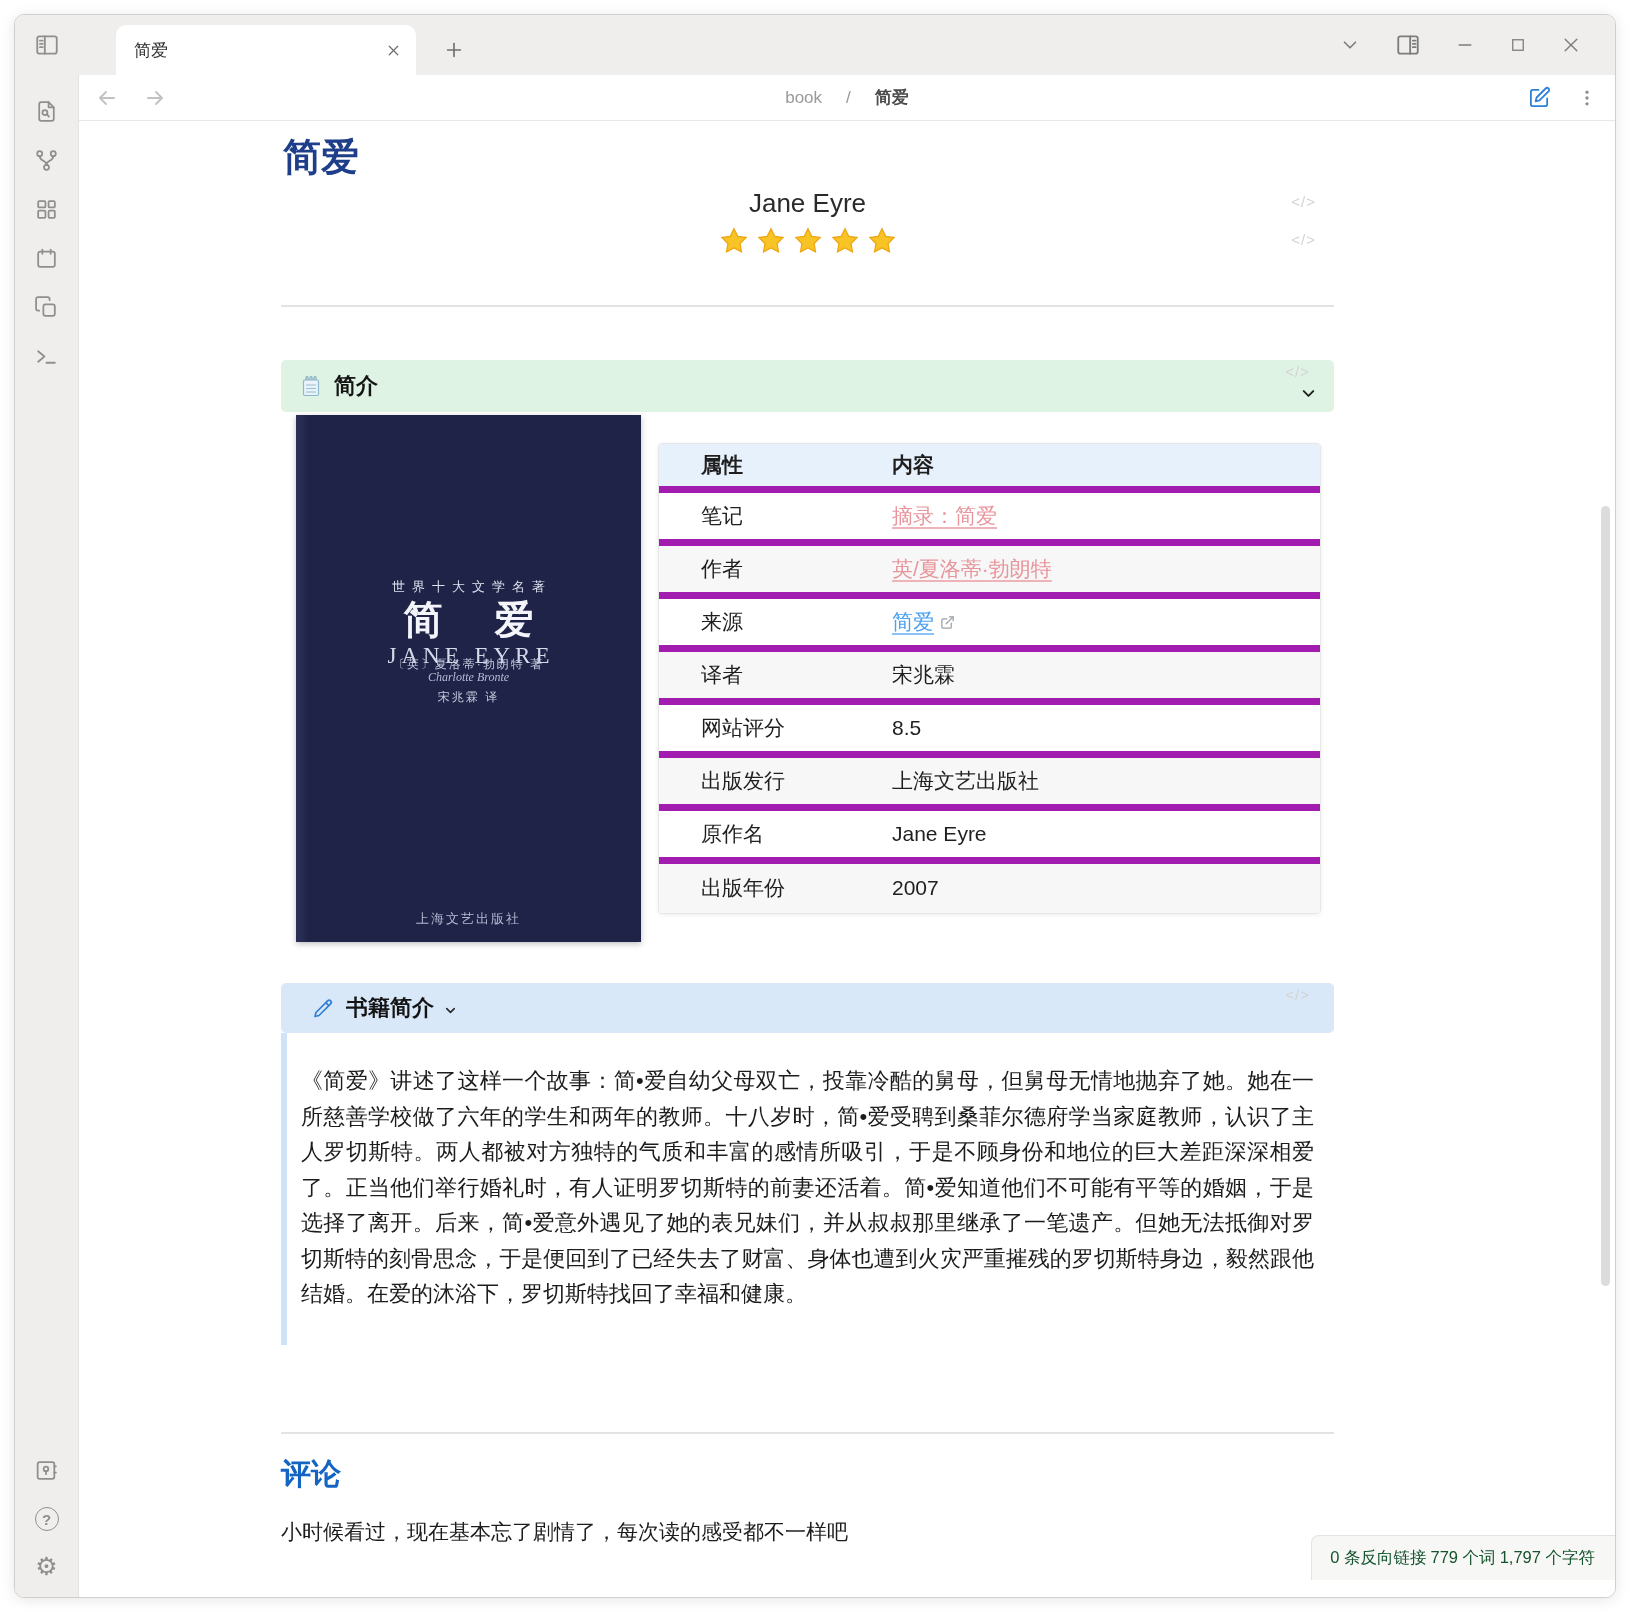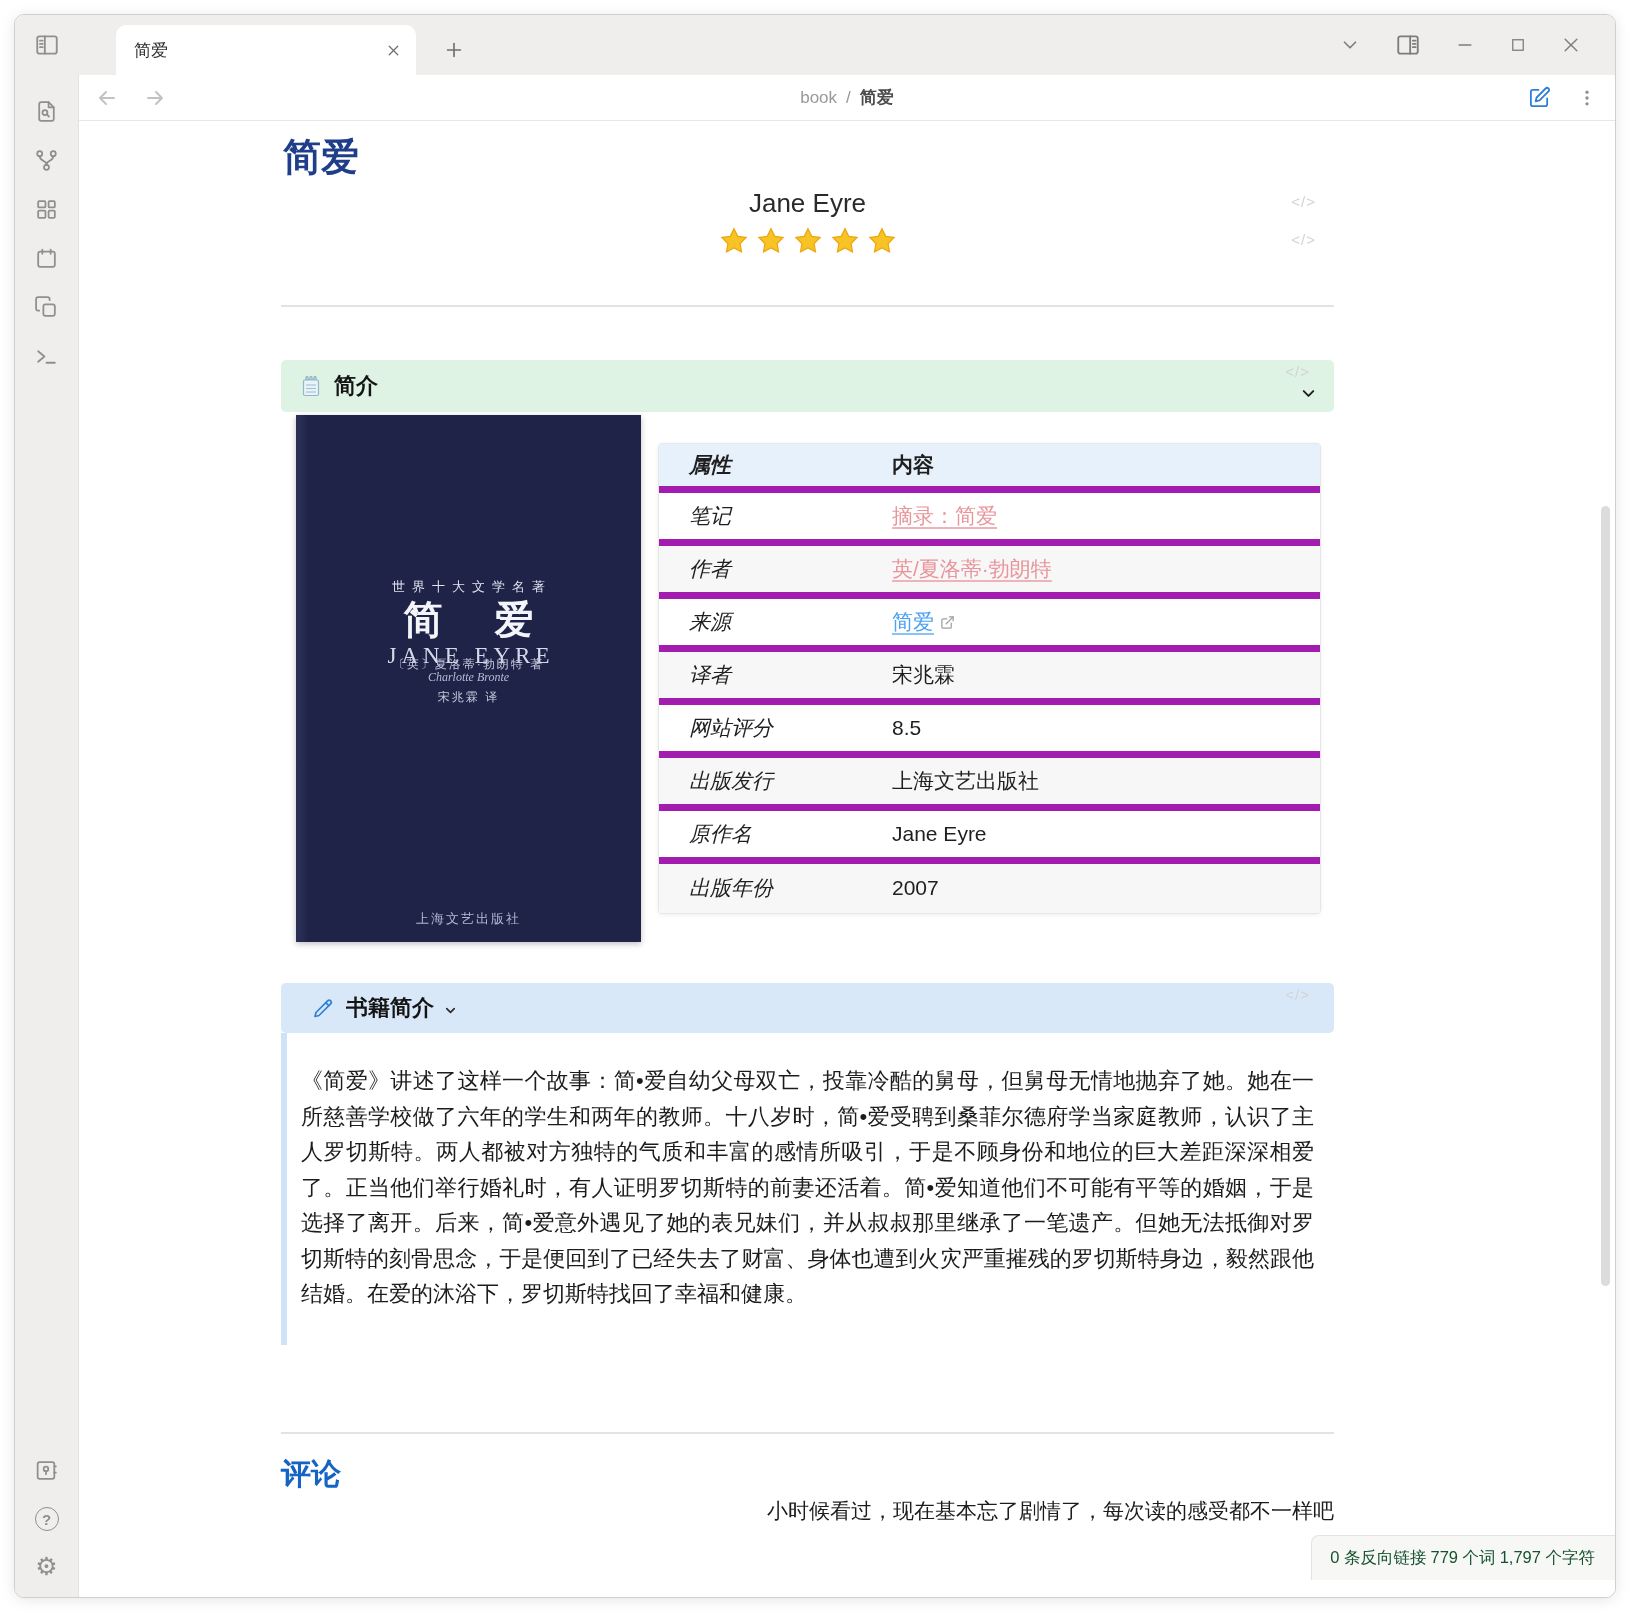--- a/index.html
+++ b/index.html
@@ -22,21 +22,21 @@
             align-items:center; padding:24px 0 18px; gap:24px; flex-shrink:0; }
   .ribbon .spacer { flex:1; }
   .help-icon { width:24px; height:24px; border:1.8px solid #8f8f8f; border-radius:50%; display:flex; align-items:center; justify-content:center; color:#8f8f8f; font-size:15px; font-weight:700; }
   .help-icon::before { content:"?"; }
   .gear-icon { font-size:25px; color:#8f8f8f; line-height:24px; font-family:"DejaVu Sans",sans-serif; }
   .gear-icon::before { content:"⚙"; }
   .main { flex:1; background:#ffffff; display:flex; flex-direction:column; position:relative; min-width:0; }
   .view-header { height:46px; position:relative; display:flex; align-items:center; justify-content:center;
                  border-bottom:1px solid #e8e8e8; flex-shrink:0; }
   .nav-arrows { position:absolute; left:16px; display:flex; gap:24px; }
-  .breadcrumb { font-size:17px; color:#9a9a9a; display:flex; gap:9px; align-items:center; }
+  .breadcrumb { font-size:17px; color:#9a9a9a; display:flex; gap:24px; align-items:center; }
   .breadcrumb .crumb-current { color:#4c4c4c; font-weight:700; }
   .view-actions { position:absolute; right:18px; display:flex; gap:26px; align-items:center; }
   .content { flex:1; position:relative; overflow:hidden; }
   .scroll-thumb { position:absolute; right:5px; top:385px; width:9px; height:780px; background:#dcdcdc; border-radius:5px; }
   .page { margin-left:202px; width:1053px; padding-top:14px; }
   
   .note-title { font-size:38px; line-height:44px; font-weight:700; color:#1e3e8a; margin-left:2px; }
   .center-line { position:relative; text-align:center; }
   .subtitle { margin-top:8px; font-size:26px; line-height:32px; color:#2a2a2a; }
   .stars { margin-top:6px; display:flex; justify-content:center; gap:7px; height:32px; align-items:center; }
@@ -61,29 +61,29 @@
   .cover-author { top:241px; font-size:12px; color:#c6cadf; letter-spacing:2px; }
   .cover-author-en { top:255px; font-size:12px; color:#b7bcd4; font-style:italic; font-family:"Liberation Serif","DejaVu Serif",serif; }
   .cover-translator { top:274px; font-size:12px; color:#c6cadf; letter-spacing:2px; }
   .cover-publisher { bottom:14px; font-size:13px; color:#b4b9d2; letter-spacing:2px; }
   .props-table { flex:1; margin-top:28px; align-self:flex-start; border:1px solid #e7e7e7; border-radius:4px;
                  box-shadow:0 1px 4px rgba(0,0,0,.07); overflow:hidden; }
   .props-table table { width:100%; border-collapse:collapse; font-size:21px; color:#1f1f1f; }
   .props-table th { background:#e7f1fb; font-weight:700; text-align:left; height:45px; }
   .props-table td { height:53px; border-top:7px solid #a21caf; }
   .props-table tr:nth-child(even) td { background:#f7f7f7; }
-  .props-table th:first-child, .props-table td:first-child { width:233px; padding-left:30px;font-style:italic; }
+  .props-table th:first-child, .props-table td:first-child { width:233px; padding-left:42px; }
   .link-internal { color:#e8959c; text-decoration:underline; text-underline-offset:4px; text-decoration-color:#eeb3b8; cursor:pointer; }
   .link-external { color:#4aa0f2; text-decoration:underline; text-underline-offset:4px; text-decoration-color:#8cc2f7; cursor:pointer; }
   .ext-ico { margin-left:6px; vertical-align:-1px; }
   .callout-body { border-left:6px solid #cfe3f6; padding:30px 20px 0 14px; min-height:312px; }
   .callout-body p { font-size:22px; line-height:35.5px; color:#1c1c1c; text-align:justify; }
   .section-rule { border:none; border-top:2px solid #e3e3e3; margin-top:87px; }
   .comments-heading { margin-top:21px; font-size:30px; line-height:38px; font-weight:700; color:#1464c4; }
-  .comment-text { margin-top:4px; font-size:21px; color:#1c1c1c;text-align:right; }
+  .comment-text { margin-top:25px; font-size:21px; color:#1c1c1c; }
   
   .status-bar { position:absolute; right:0; bottom:17px; height:45px; background:#f7f7f6;
                 border:1px solid #e3e3e2; border-right:none; border-bottom:none; border-radius:8px 0 0 0;
                 display:flex; align-items:center; gap:4px; padding:0 20px 0 18px; color:#14532d; font-size:16.5px; }
   svg { display:block; }
 </style>
 </head>
 <body>
 
 <div class="window">

